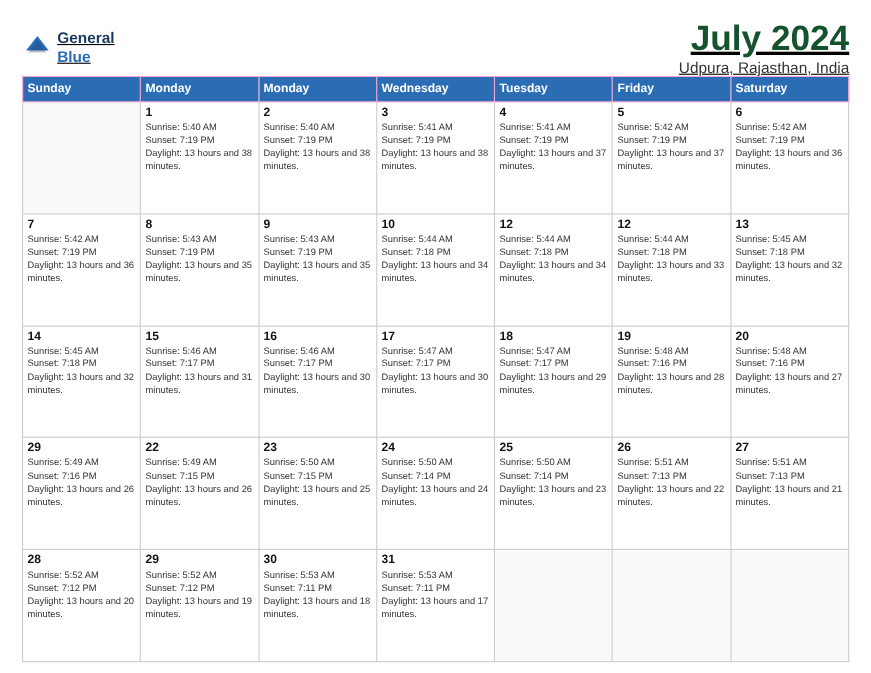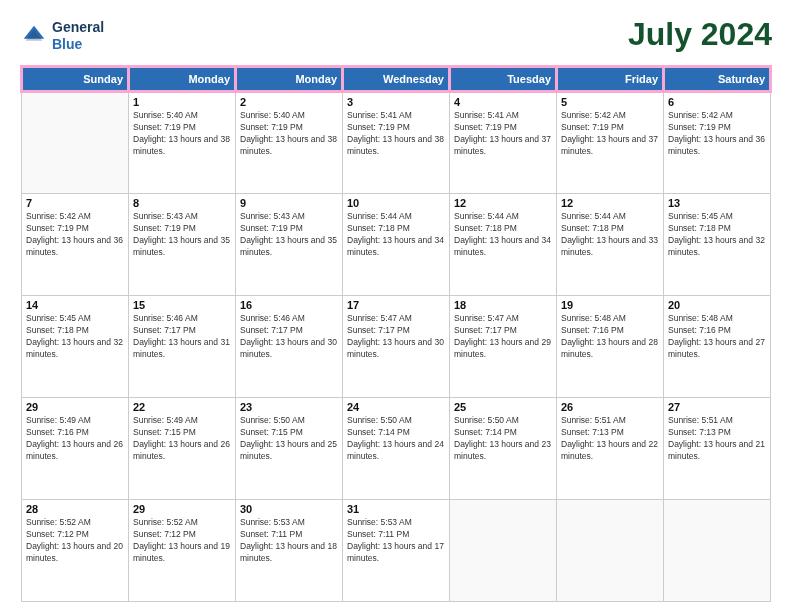--- a/index.html
+++ b/index.html
@@ -13,22 +13,23 @@
     .page {
       width: 792px;
       height: 612px;
       padding: 16px 20px 10px 20px;
       display: flex;
       flex-direction: column;
     }
     .header {
       display: flex;
       justify-content: space-between;
-      align-items: flex-end;
-      margin-bottom: 12px;
+      align-items: center;
+      margin-bottom: 0;
+      text-decoration: underline;
     }
     .logo {
       display: flex;
       align-items: center;
       gap: 4px;
     }
     .logo-text {
       font-size: 14px;
       font-weight: bold;
       color: #1a3a5c;
@@ -56,22 +57,22 @@
       border-collapse: collapse;
       width: 100%;
       table-layout: fixed;
     }
     .calendar th {
       background-color: #2a6db5;
       color: #fff;
       font-size: 11px;
       font-weight: bold;
       padding: 5px 4px;
-      text-align: right;
-      border: 3px solid #f9a8d4;
+      text-align: left;
+      border: 1px solid #f9a8d4;
     }
     .calendar td {
       border: 1px solid #ccc;
       vertical-align: top;
       padding: 3px 4px;
       font-size: 9px;
       color: #333;
       background: #fff;
       height: 78px;
     }
@@ -101,20 +102,21 @@
         <polygon points="15,4 26,18 4,18" fill="#2a6db5"></polygon>
         <polygon points="15,8 24,20 6,20" fill="#1a3a5c" opacity="0.3"></polygon>
       </svg>
       <div class="logo-text">
         <div>General</div>
         <div style="color:#2a6db5">Blue</div>
       </div>
     </div>
     <div class="title-block">
       <div class="main-title">July 2024</div>
+      <div class="subtitle">Udpura, Rajasthan, India</div>
     </div>
   </div>
 
   <table class="calendar">
     <thead>
       <tr>
         <th>Sunday</th>
         <th>Monday</th>
         <th>Monday</th>
         <th>Wednesday</th>

